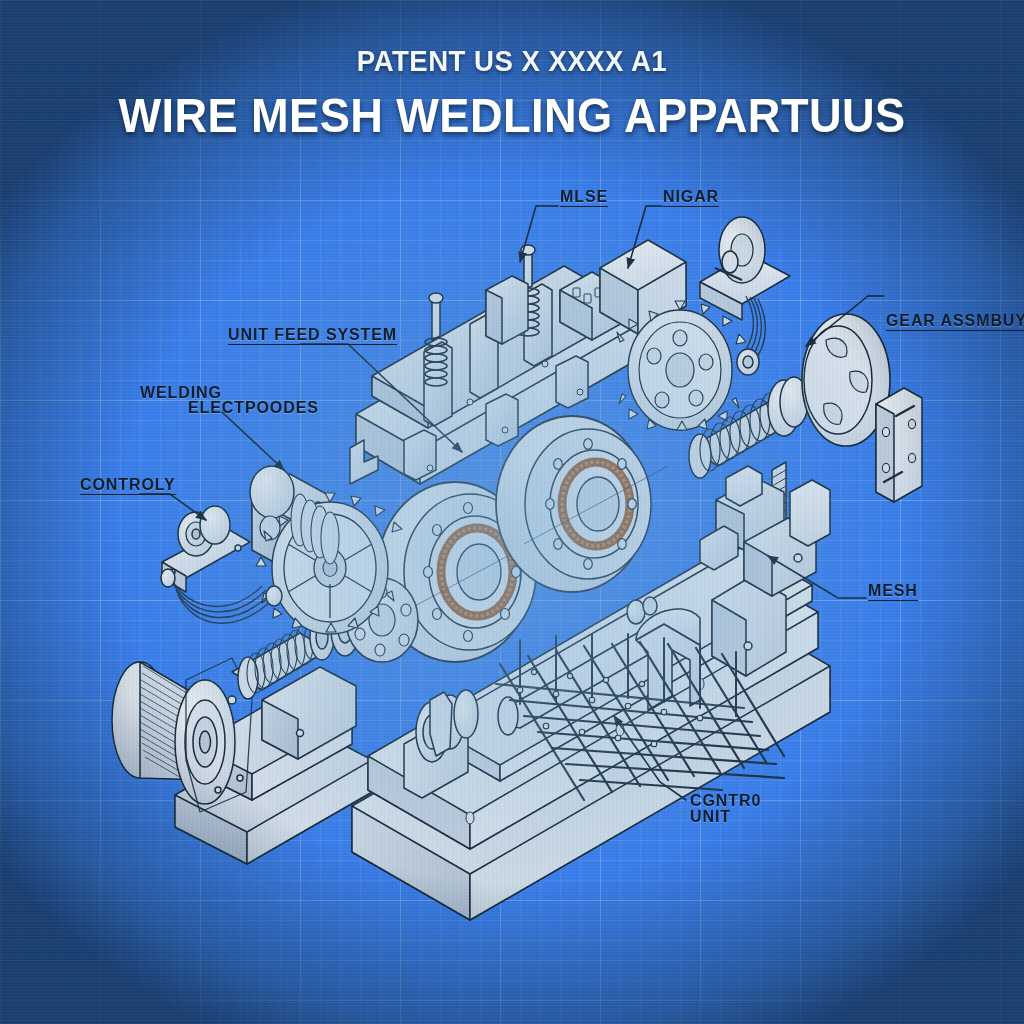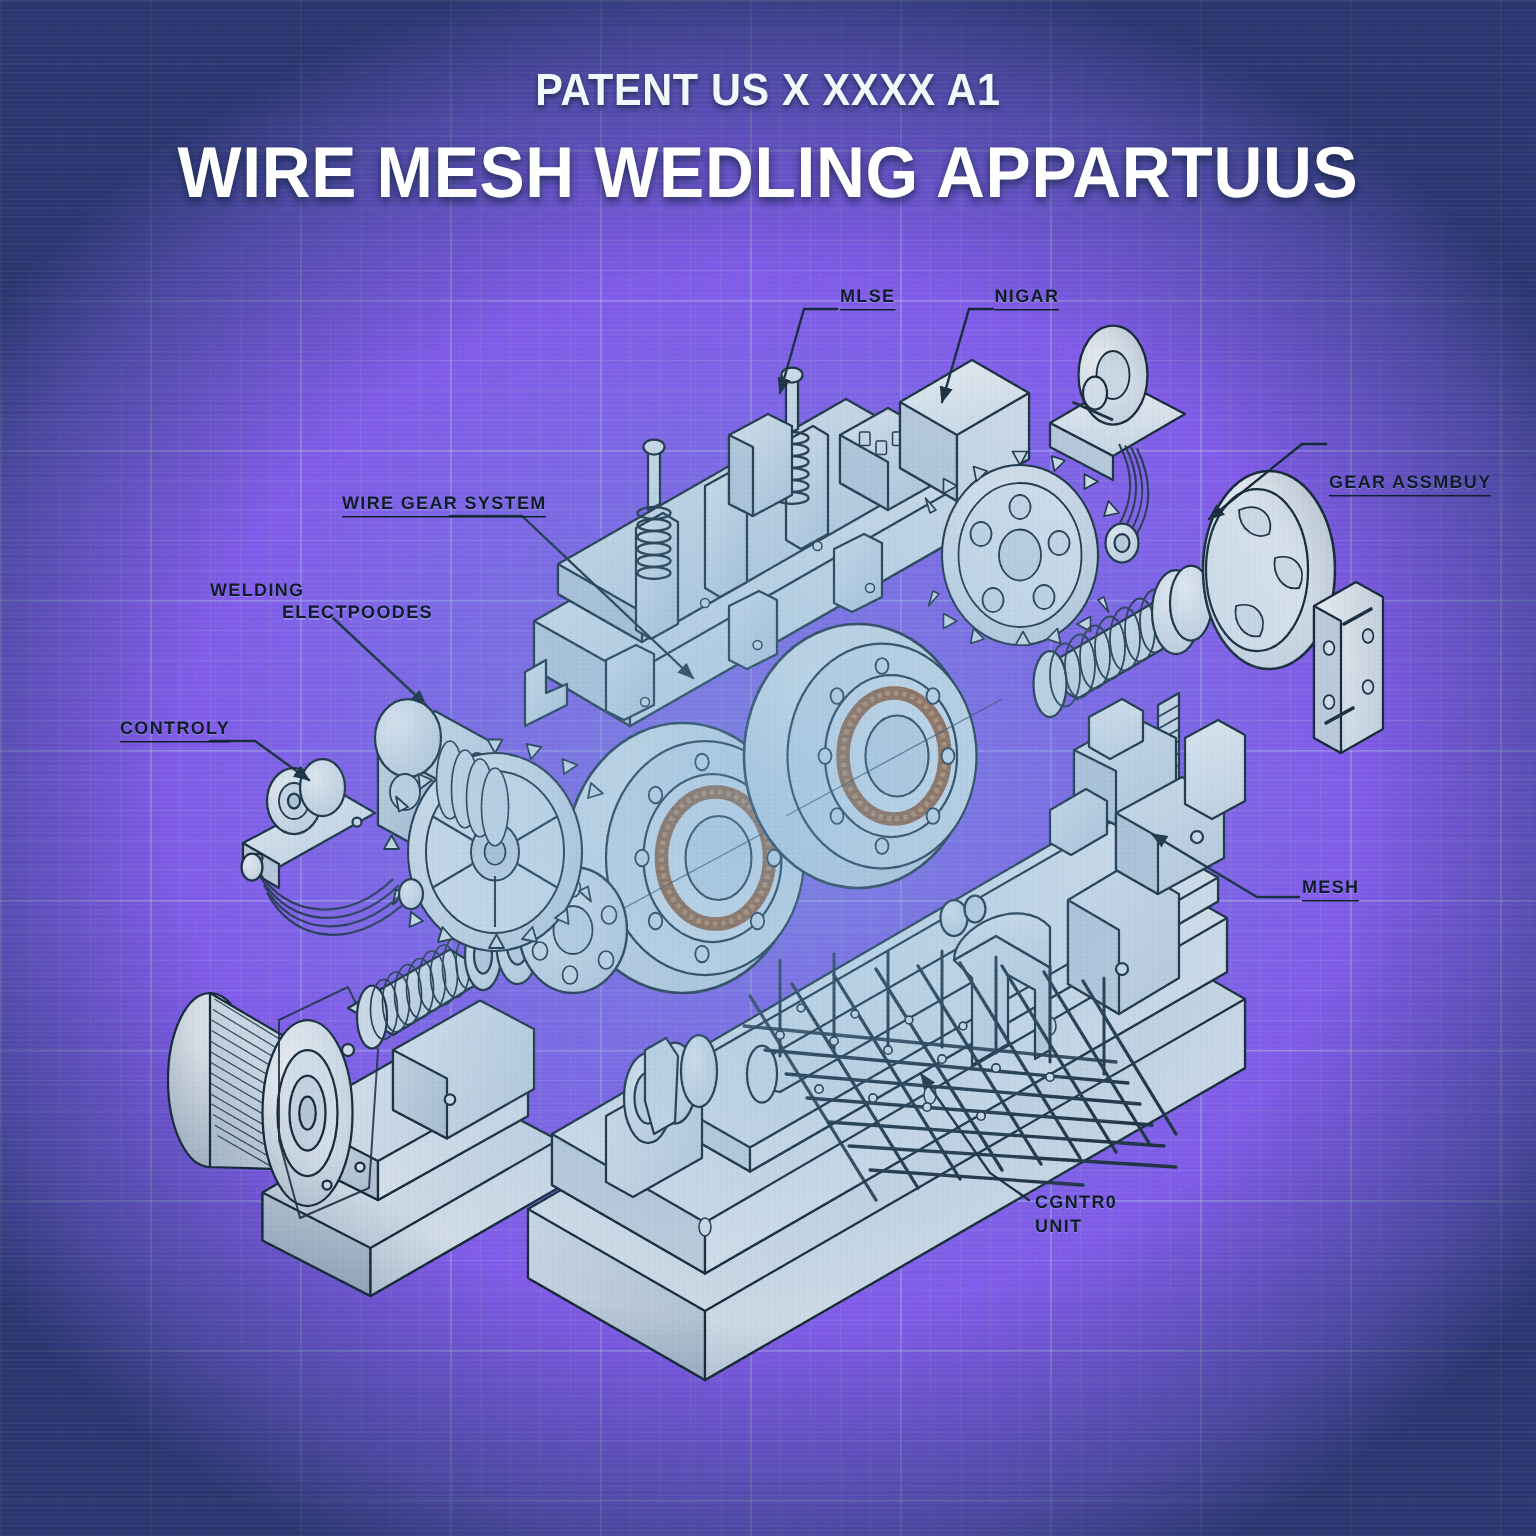--- a/index.html
+++ b/index.html
@@ -1,20 +1,20 @@
 <!DOCTYPE html>
 <html><head>
 <meta charset="utf-8">
 <title>Patent Blueprint</title>
 <style>
   html,body{margin:0;padding:0;background:#1d3f61;}
   #stage{
     position:relative;width:1024px;height:1024px;overflow:hidden;
     font-family:"Liberation Sans","DejaVu Sans",sans-serif;
-    background:#8b5cf6;
+    background:#3b82f6;
   }
   
   .paper{position:absolute;inset:0;}
   .grid-fine{
     position:absolute;inset:0;
     background-image:
       linear-gradient(to right, rgba(190,218,240,.16) 1px, transparent 1px),
       linear-gradient(to bottom, rgba(190,218,240,.16) 1px, transparent 1px);
     background-size:20px 20px;
   }
@@ -46,21 +46,21 @@
     color:#f2f7fb;font-size:30px;font-weight:bold;letter-spacing:.5px;
     text-shadow:0 2px 4px rgba(10,30,52,.65);
     transform:scaleX(.92);
   }
   .t-main{
     color:#ffffff;font-size:48px;font-weight:bold;letter-spacing:.5px;margin-top:10px;
     text-shadow:0 3px 6px rgba(10,30,52,.70);
     transform:scaleX(.94);
   }
   
-  .cal{position:absolute;color:#0e1d29;font-size:12px;font-weight:bold;letter-spacing:.9px;
+  .cal{position:absolute;color:#0e1d29;font-size:16px;font-weight:bold;letter-spacing:.9px;
        line-height:14px;white-space:pre;pointer-events:none;
        text-shadow:0 1px 0 rgba(215,233,248,.28);}
   .cal.u{border-bottom:1.3px solid #10212e;padding-bottom:2px;}
   svg.overlay{position:absolute;inset:0;width:1024px;height:1024px;pointer-events:none;}
 </style>
 </head>
 <body>
 
 <div id="stage">
 
@@ -578,21 +578,21 @@
   <div class="noise"></div>
 
   <div class="titleblock">
     <div class="t-patent">PATENT US X XXXX A1</div>
     <div class="t-main">WIRE MESH WEDLING APPARTUUS</div>
   </div>
 
   <div class="cal u" style="left:560px;top:190px;">MLSE</div>
   <div class="cal u" style="left:663px;top:190px;">NIGAR</div>
   <div class="cal u" style="left:886px;top:280px;margin-top:34px;">GEAR ASSMBUY</div>
-  <div class="cal u" style="left:228px;top:328px;">WIRE GEAR SYSTEM</div>
+  <div class="cal u" style="left:228px;top:328px;">UNIT FEED SYSTEM</div>
   <div class="cal" style="left:140px;top:386px;">WELDING</div>
   <div class="cal" style="left:140px;top:401px;margin-left:48px;">ELECTPOODES</div>
   <div class="cal u" style="left:80px;top:478px;">CONTROLY</div>
   <div class="cal u" style="left:868px;top:584px;">MESH</div>
   <div class="cal" style="left:690px;top:794px;">CGNTR0</div>
   <div class="cal" style="left:690px;top:810px;">UNIT</div>
 
 </div>
 
 </body></html>

